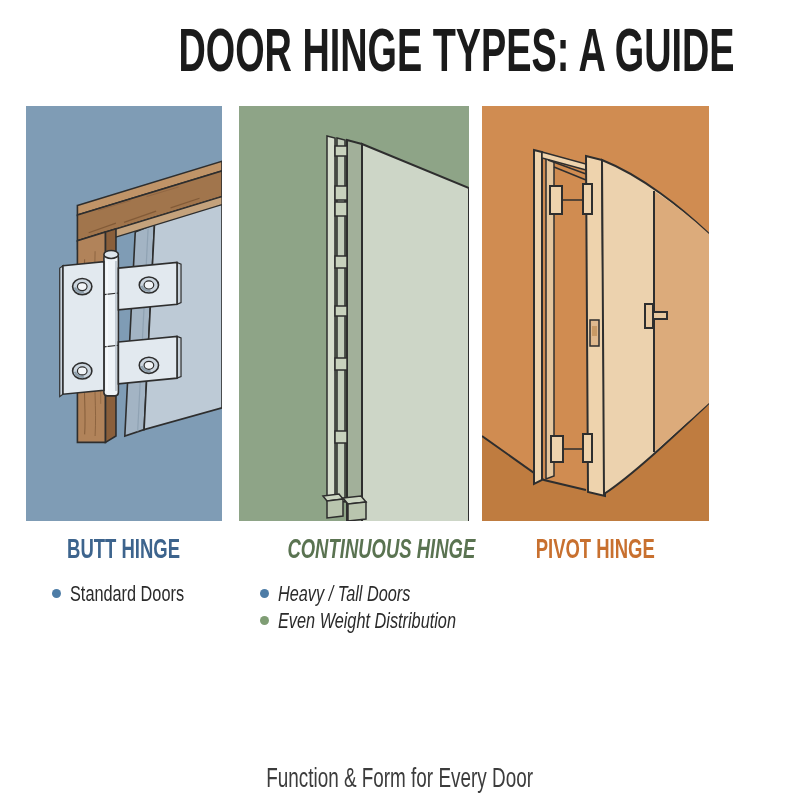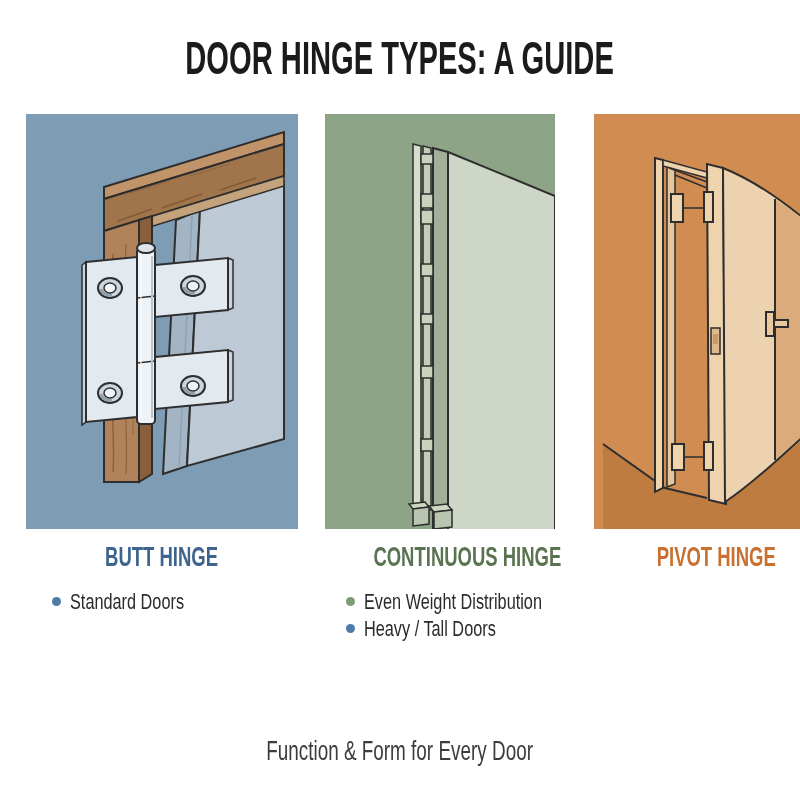--- a/index.html
+++ b/index.html
@@ -1,39 +1,39 @@
 <!DOCTYPE html>
 <html><head>
 <meta charset="utf-8">
 <style>
   html,body{margin:0;padding:0;background:#fff;}
   .page{width:800px;height:800px;position:relative;overflow:hidden;background:#ffffff;
         font-family:"Liberation Sans", sans-serif;}
   
   .cx{display:inline-block;white-space:nowrap;transform-origin:50% 50%;}
-  h1.title{margin:16px;padding-top:16px;text-align:center;font-size:47px;font-weight:700;line-height:52px;}
+  h1.title{margin:8px;padding-top:16px;text-align:center;font-size:61px;font-weight:700;line-height:52px;}
   h1.title .cx{transform:scaleX(0.62);}
   .panels{display:flex;margin-top:30px;margin-left:26px;}
   .panel{flex:none;}
-  .panel.p1{width:272px;}
-  .panel.p2{width:230px;margin-left:27px;}
-  .panel.p3{width:245px;margin-left:39px;}
+  .panel.p1{width:196px;}
+  .panel.p2{width:230px;margin-left:17px;font-style:italic;}
+  .panel.p3{width:227px;margin-left:13px;}
   .art{width:100%;height:415px;overflow:hidden;}
   .art svg{display:block;width:100%;height:100%;}
   h2.phead{margin:12px 0 0 0;text-align:center;font-size:28px;font-weight:700;line-height:32px;}
   h2.phead .cx{transform:scaleX(0.66);}
   ul.bullets{list-style:none;margin:15px 0 0 0;padding:0;text-align:center;}
   .p1 ul.bullets{padding-left:26px;}
   .p2 ul.bullets{padding-left:21px;}
   .p3 ul.bullets{padding-left:26px;}
   li.bullet{display:flex;align-items:center;height:27px;}
   .dot{width:9px;height:9px;border-radius:50%;margin-right:9px;flex:none;}
   .btext{display:inline-block;white-space:nowrap;font-size:22px;color:#2b2b2b;
          transform:scaleX(0.74);transform-origin:0 50%;}
-  .footer{position:absolute;top:736px;left:0;width:100%;text-align:center;font-size:27px;}
+  .footer{position:absolute;top:763px;left:0;width:100%;text-align:center;font-size:27px;}
   .footer .cx{transform:scaleX(0.70);}
 </style>
 </head>
 <body>
 
 <div class="page">
 
   <h1 class="title">
     <span class="cx" style="color: rgb(27, 27, 27);">DOOR HINGE TYPES: A GUIDE</span>
   </h1>
@@ -156,26 +156,26 @@
             <polygon points="104,392 122,390 127,396 109,398" fill="#ccd6c2" stroke="#2e2e2e" stroke-width="1.5"></polygon>
             <polygon points="109,398 127,396 127,413 109,415" fill="#b9c5ae" stroke="#2e2e2e" stroke-width="1.5"></polygon>
           </g>
         </svg>
       </div>
       <h2 class="phead">
         <span class="cx" style="color: rgb(90, 115, 81);">CONTINUOUS HINGE</span>
       </h2>
       <ul class="bullets">
         <li class="bullet">
+          <span class="dot" style="background-color: rgb(77, 124, 166);"></span>
+          <span class="btext">Heavy / Tall Doors</span>
+        </li>
+        <li class="bullet">
           <span class="dot" style="background-color: rgb(127, 157, 116);"></span>
           <span class="btext">Even Weight Distribution</span>
-        </li>
-        <li class="bullet">
-          <span class="dot" style="background-color: rgb(77, 124, 166);"></span>
-          <span class="btext">Heavy / Tall Doors</span>
         </li>
       </ul>
     </section>
 
     <section class="panel p3">
       <div class="art" style="background-color: rgb(208, 140, 81);">
         <svg viewBox="0 0 227 415" xmlns="http://www.w3.org/2000/svg">
 
           <g>
             <path d="M0,330 L62,374 L104,384 L122,388 C152,368 192,330 227,297 L227,420 L0,420 Z" fill="#bf7c40"></path>

